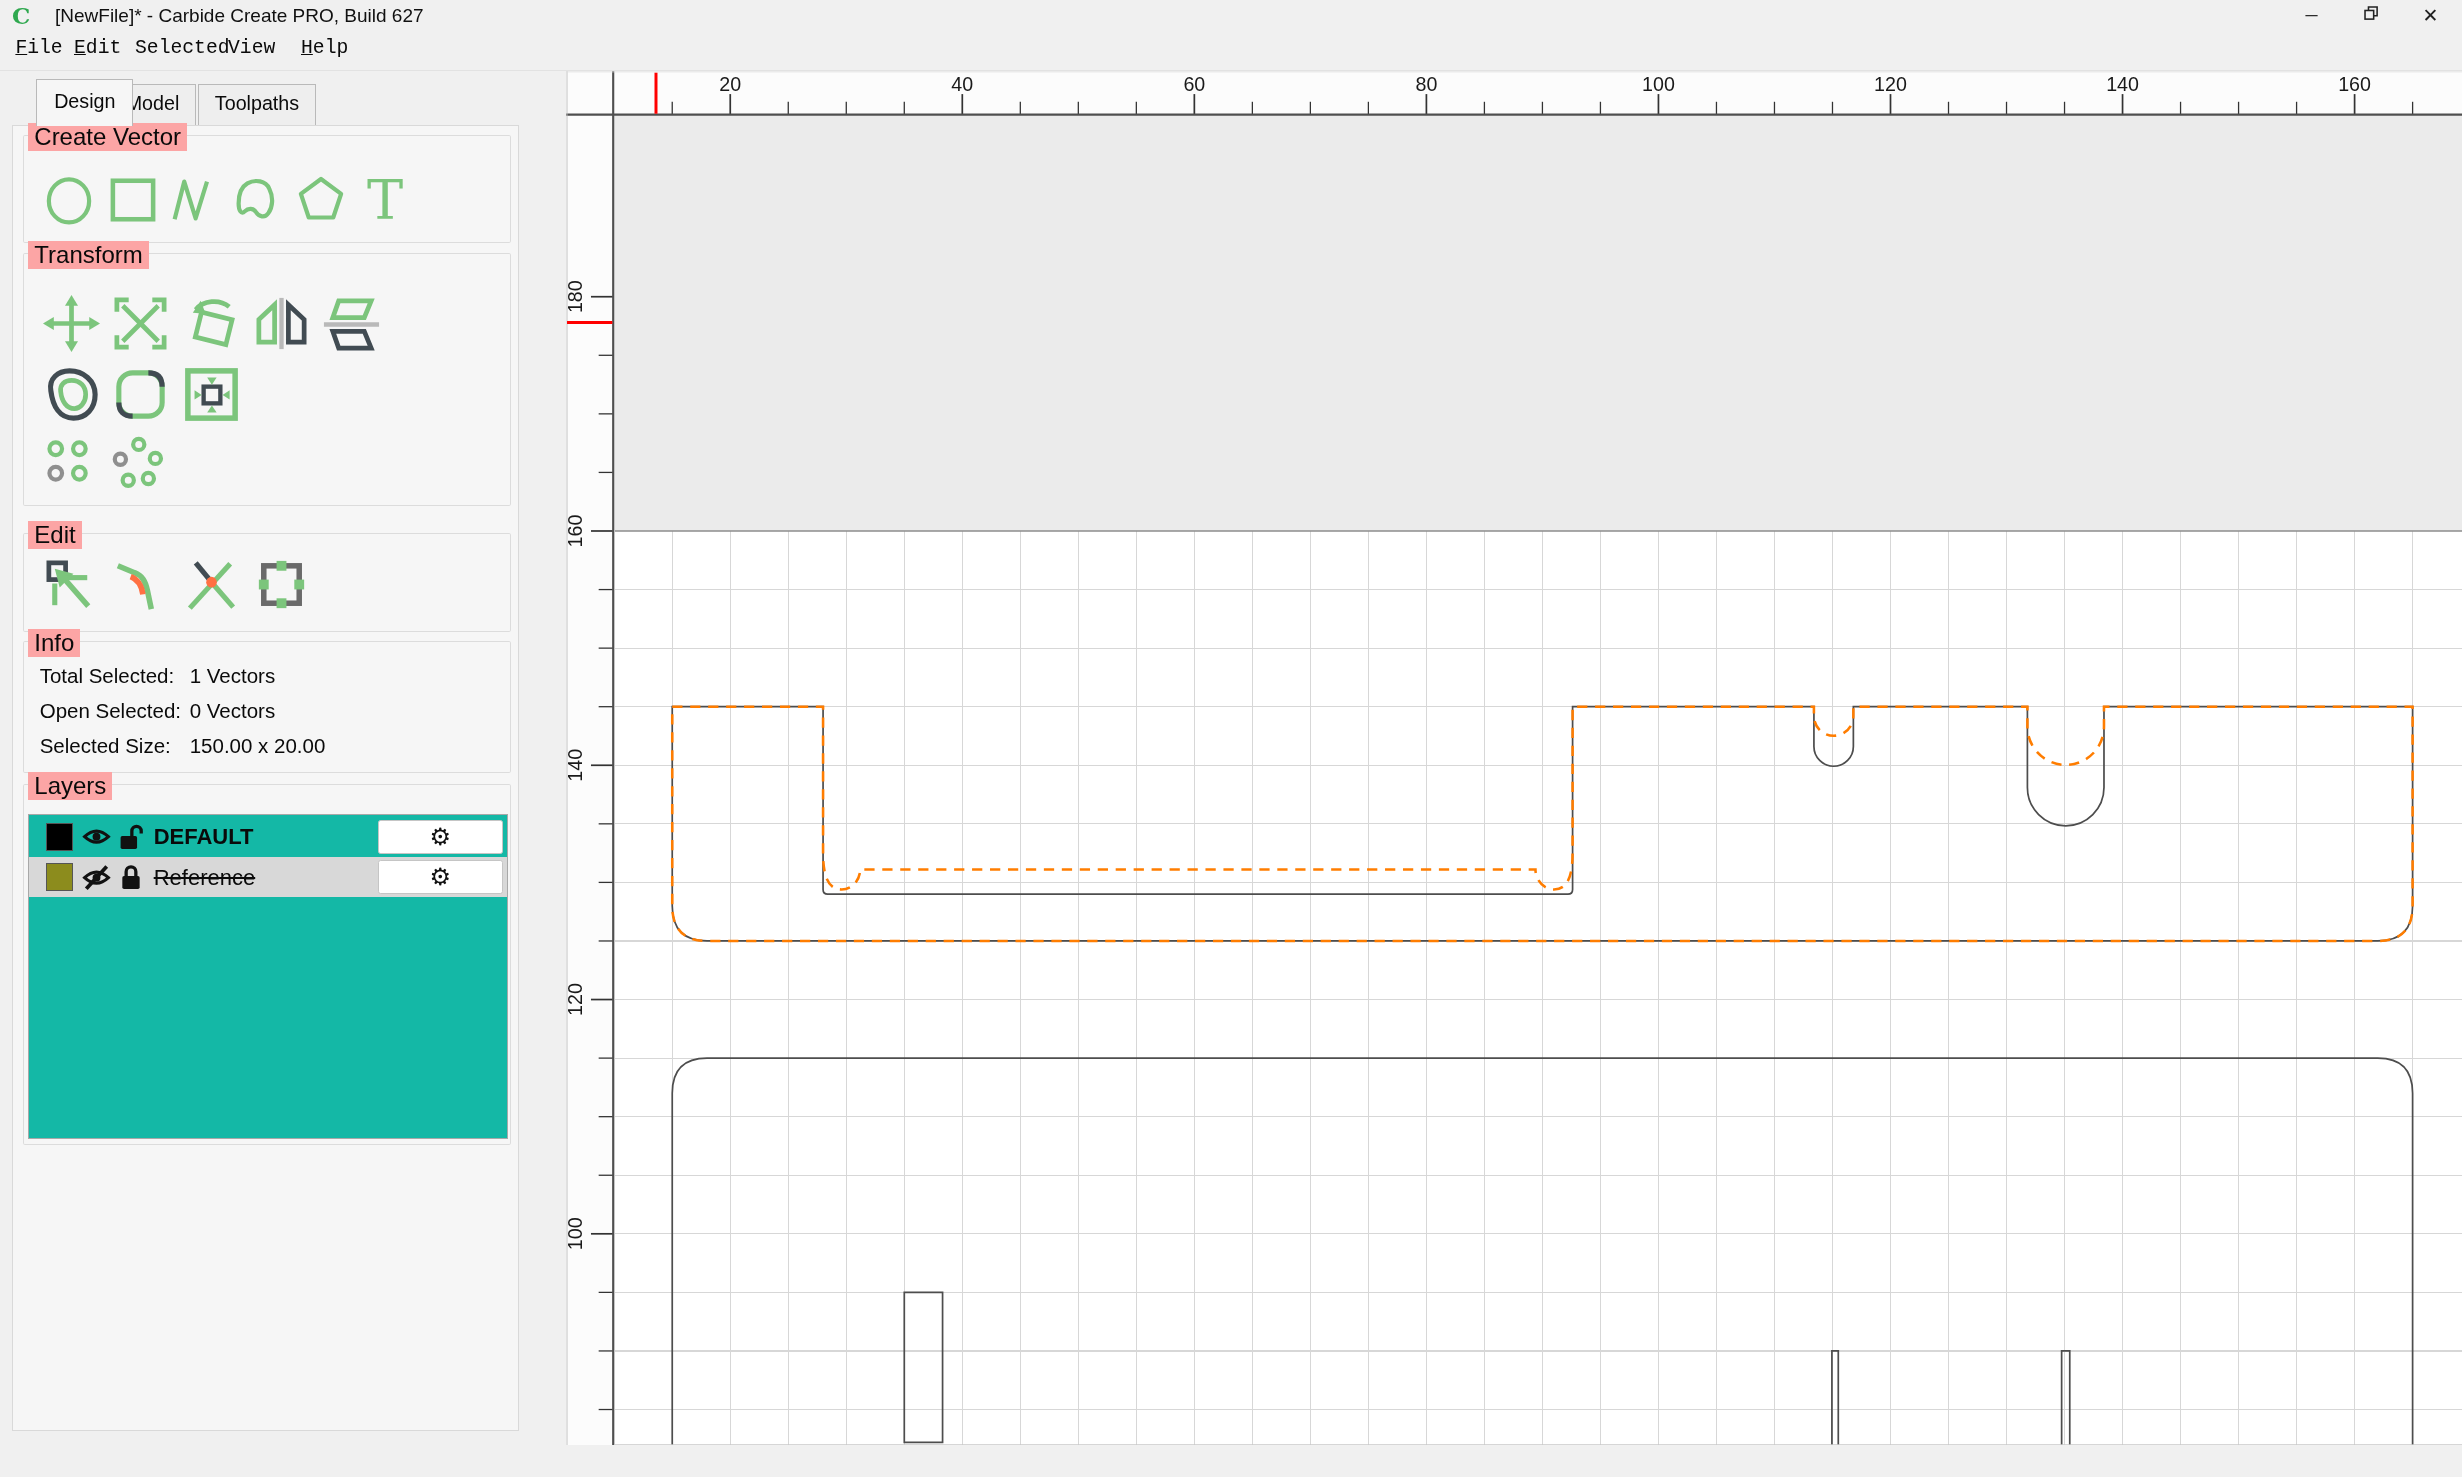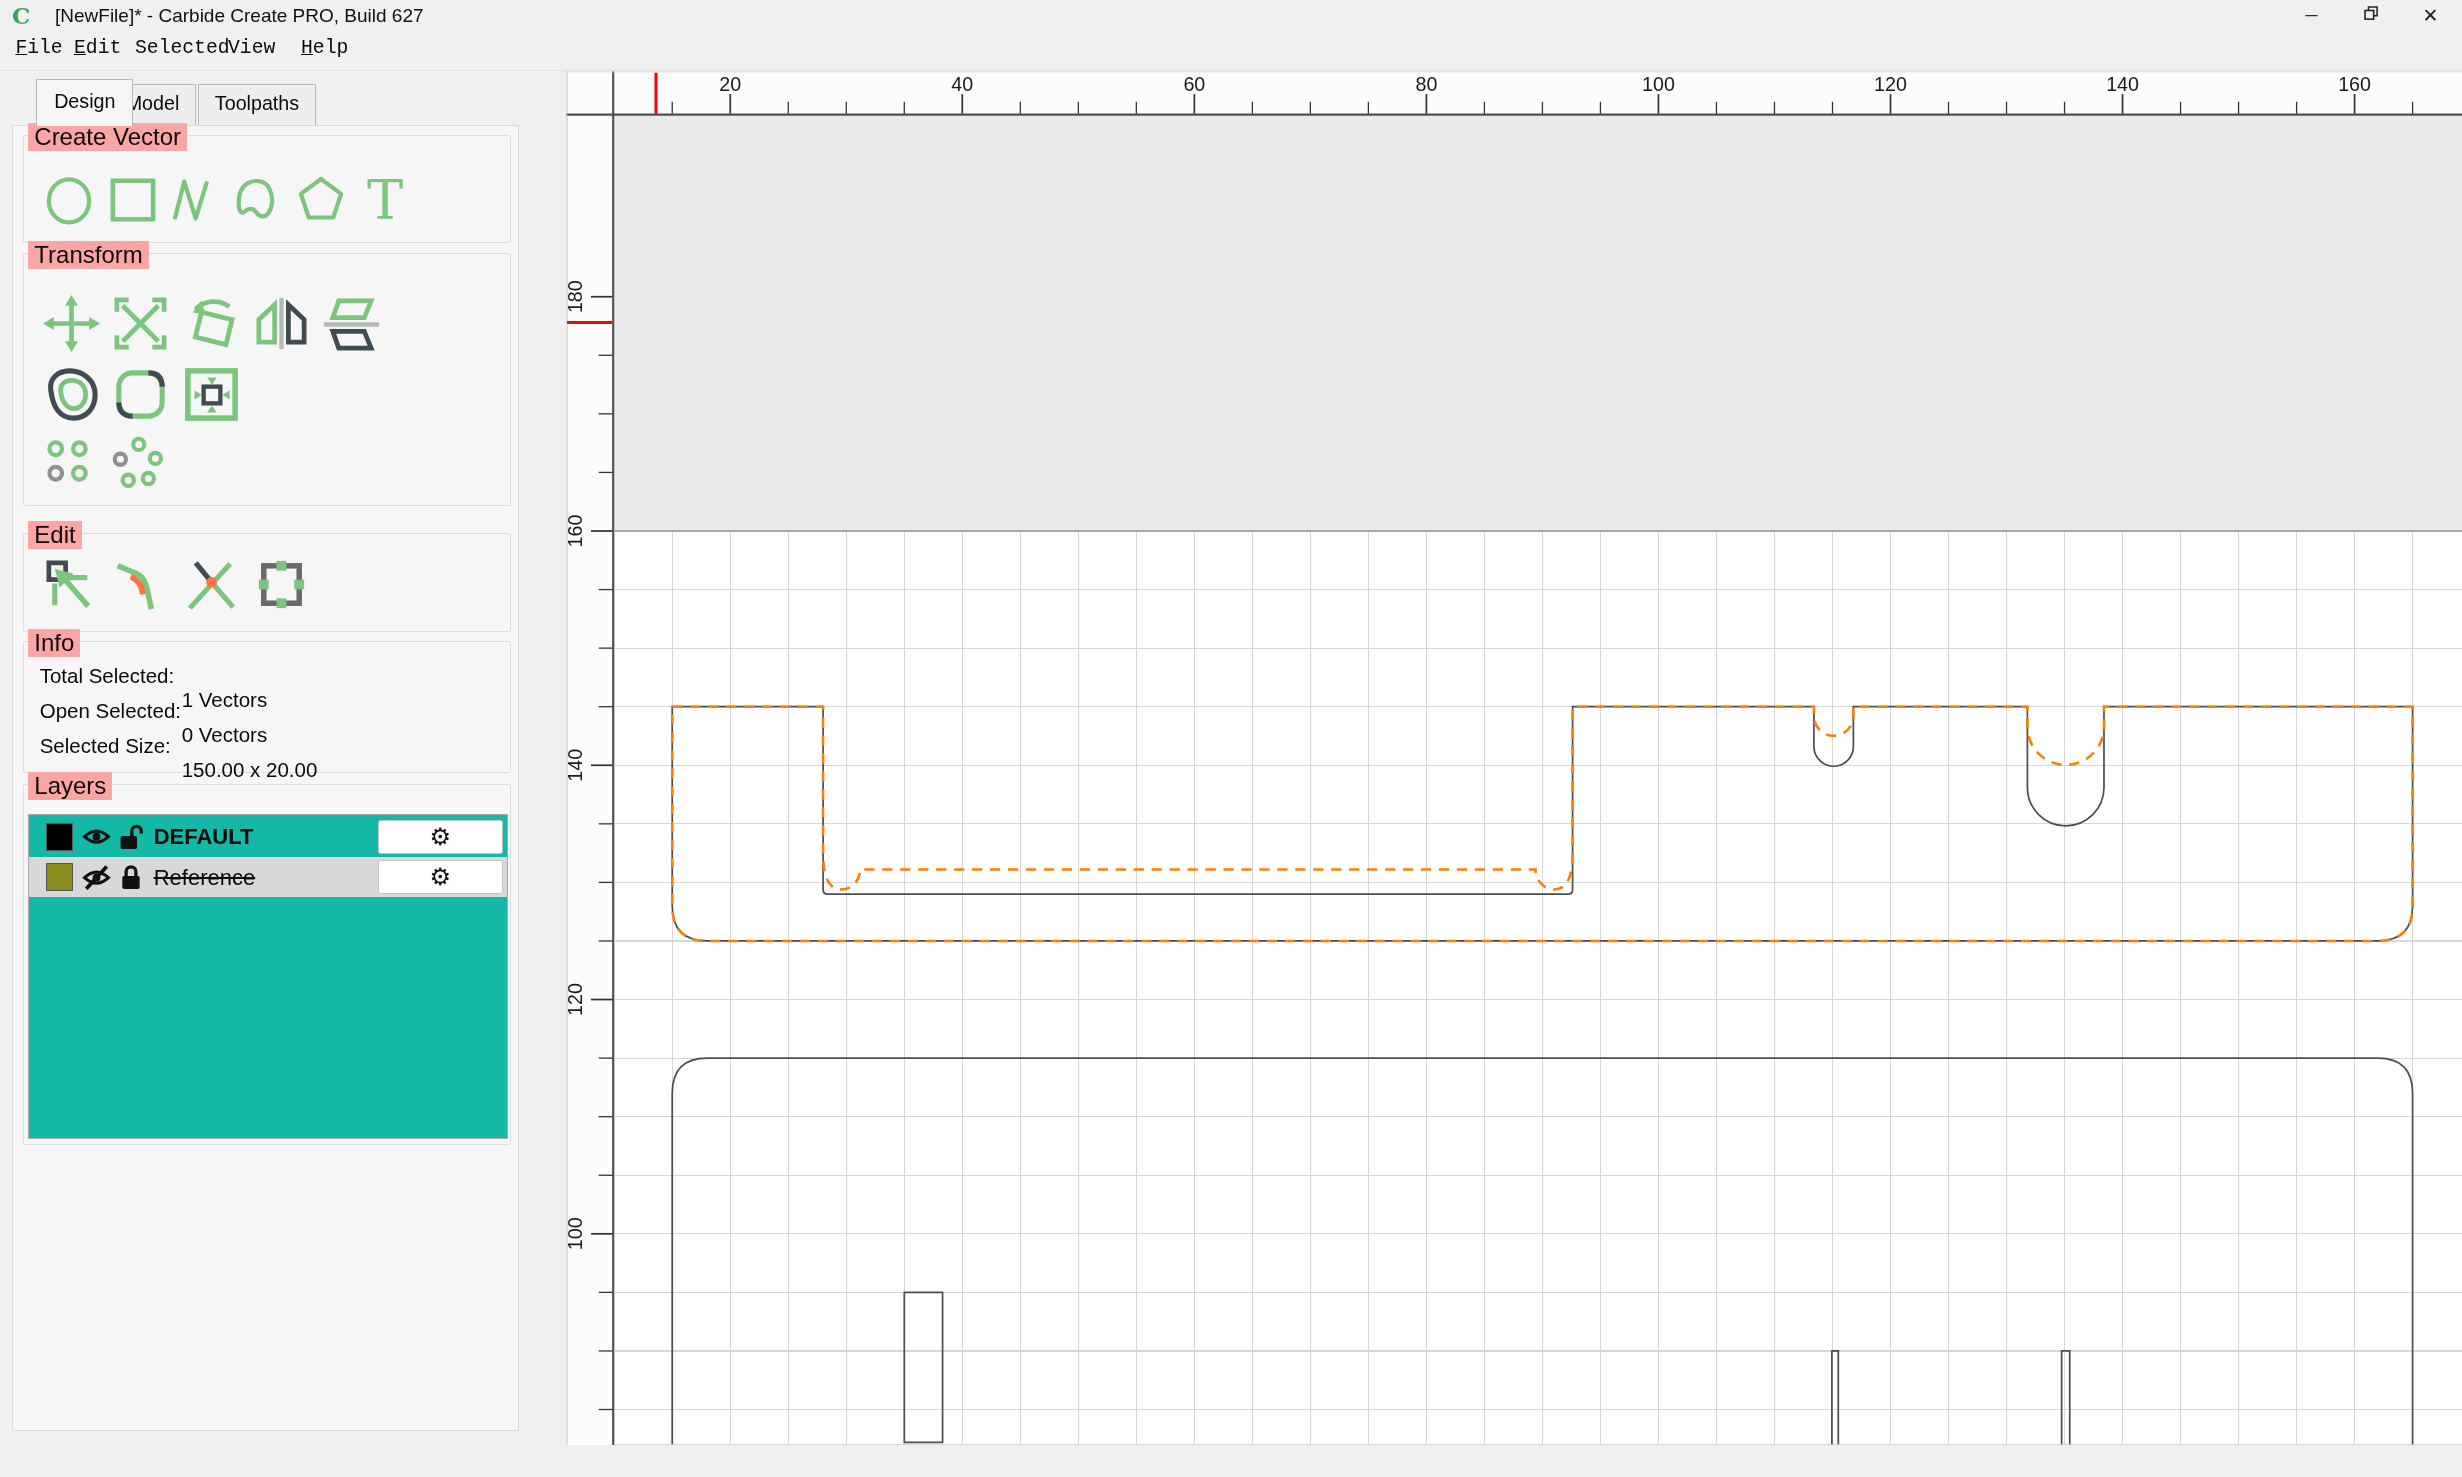--- a/index.html
+++ b/index.html
@@ -22,21 +22,21 @@
   .tab.inactive{background:#eeeeee;}
   
   #content-box{position:absolute;left:12px;top:125px;width:507px;height:1306px;background:#f6f6f6;border:0.9px solid #d9d9d9;box-sizing:border-box;}
   .groupbox{position:absolute;border:0.9px solid #dcdcdc;border-radius:1.7px;}
   .grouplabel{position:absolute;top:-13px;left:4px;background:#fca5a5;padding:0 6px;font-size:24px;color:#0a0a0a;}
   .toolicon{position:absolute;width:56px;height:56px;}
   .toolicon svg{width:100%;height:100%;}
   .t74{width:63px;height:63px;}
   
   .info-row{position:absolute;left:15.4px;width:462px;font-size:20.5px;color:#0a0a0a;}
-  .info-val{position:absolute;left:142px;margin-top:24px;}
+  .info-val{position:absolute;left:150px;}
   
   #layers-list{position:absolute;left:3.4px;top:29px;width:480px;height:325px;background:#14b8a6;border:0.9px solid #a8a8a8;box-sizing:border-box;}
   .layer-row{position:absolute;left:0;width:478px;height:40px;}
   .layer-row.selected{background:#d8d8d8;}
   .layer-swatch{position:absolute;left:17px;top:6px;width:27px;height:28px;border:0.9px solid #555;box-sizing:border-box;}
   .layer-eye{position:absolute;left:53px;top:6.8px;width:29px;height:27px;}
   .layer-lock{position:absolute;left:89px;top:6px;width:26px;height:28px;}
   .layer-name{position:absolute;left:125px;top:7.7px;font-size:22px;color:#0a0a0a;white-space:nowrap;}
   .layer-name.bold{font-weight:bold;}
   .layer-name.struck{text-decoration:line-through;}

